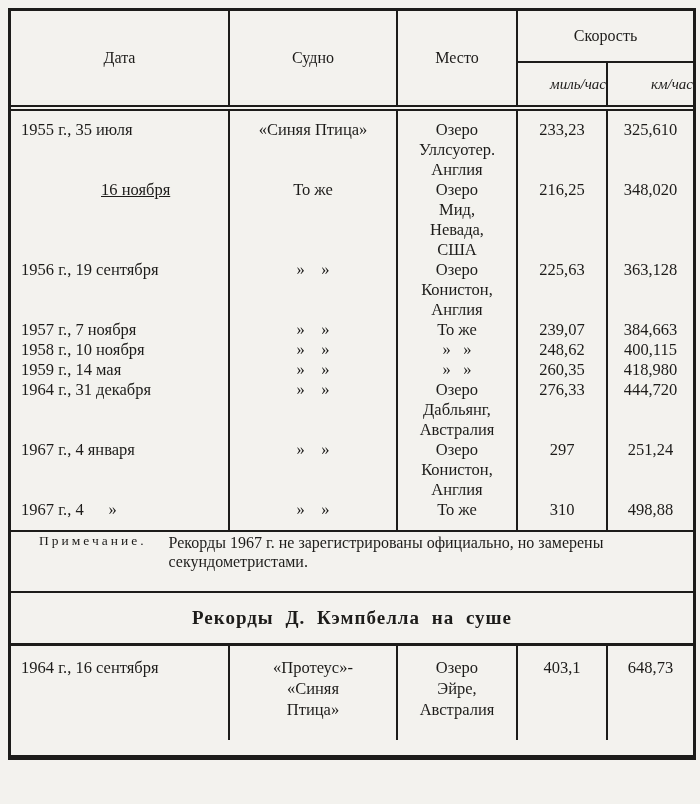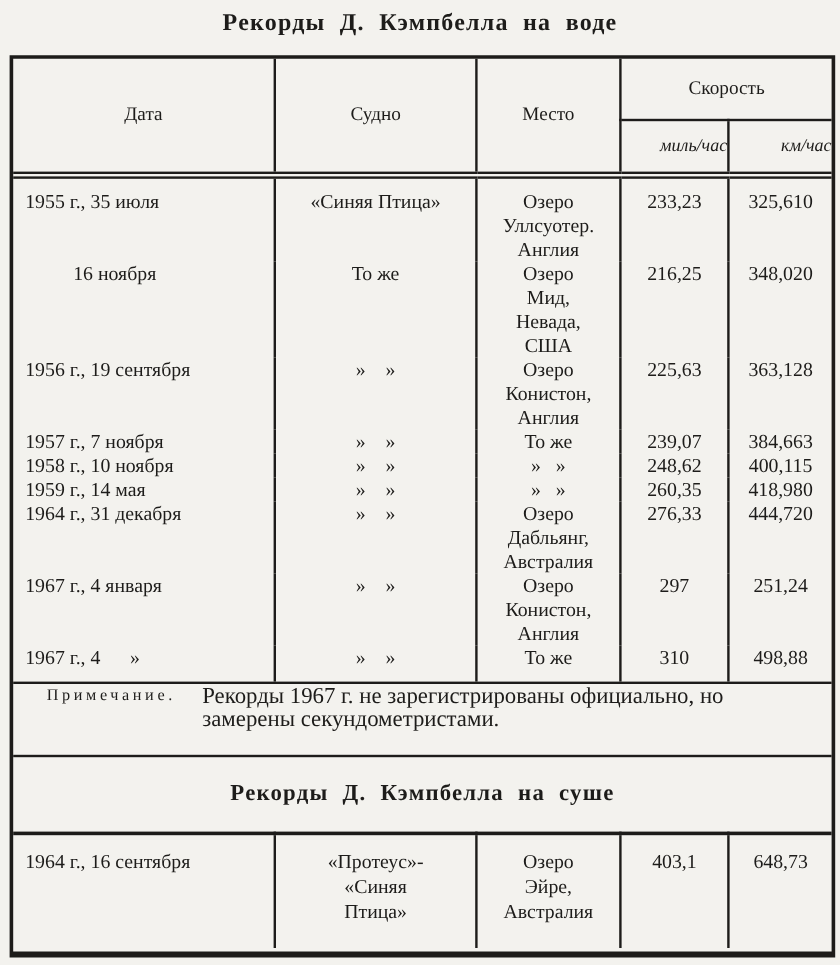--- a/index.html
+++ b/index.html
@@ -55,21 +55,21 @@
   .tbl thead th.c-speed{border-bottom:2px solid var(--ink);}
   .tbl thead th.sub{font-style:italic;font-size:15px;text-align:right;}
   
   .tbl tbody td{
     font-size:16.5px;
     line-height:20px;
     white-space:pre-line;
     padding:0 4px;
   }
   .tbl tbody td.c-date{text-align:left;padding-left:10px;white-space:pre-wrap;}
-  .tbl tbody td.c-date.indent{padding-left:50px;}
+  .tbl tbody td.c-date.indent{padding-left:90px;text-decoration:underline;}
   .tbl tbody td.c-vessel,
   .tbl tbody td.c-place,
   .tbl tbody td.c-mph,
   .tbl tbody td.c-kmh{text-align:center;}
   .tbl.water tbody tr:first-child td{padding-top:9px;}
   .tbl.water tbody tr:last-child td{padding-bottom:10px;}
   
   .note-band{
     border-top:2px solid var(--ink);
     height:61px;
@@ -77,28 +77,28 @@
     display:flex;
     align-items:flex-start;
   }
   .note-label{
     font-size:13.5px;
     letter-spacing:3px;
     white-space:nowrap;
     margin-right:22px;
   }
   .note-text{
-    font-size:19px;
+    font-size:16px;
     line-height:19px;
     width:478px;
   }
   
   .land-title-band{
     border-top:2px solid var(--ink);
-    height:64px;
+    height:52px;
     display:flex;
     align-items:center;
     justify-content:center;
   }
   .land-title{
     font-size:19px;
     font-weight:bold;
     letter-spacing:1px;
     word-spacing:6px;
   }
@@ -107,21 +107,20 @@
     padding-top:11px;
     padding-bottom:20px;
     line-height:21px;
   }
 </style>
 </head>
 <body>
 
 <div class="page">
 
-  <h1 class="main-title">Рекорды Д. Кэмпбелла на воде</h1>
 
   <div class="frame">
 
     <table class="tbl water">
       <colgroup>
         <col style="width:218px">
         <col style="width:168px">
         <col style="width:120px">
         <col style="width:90px">
         <col>

